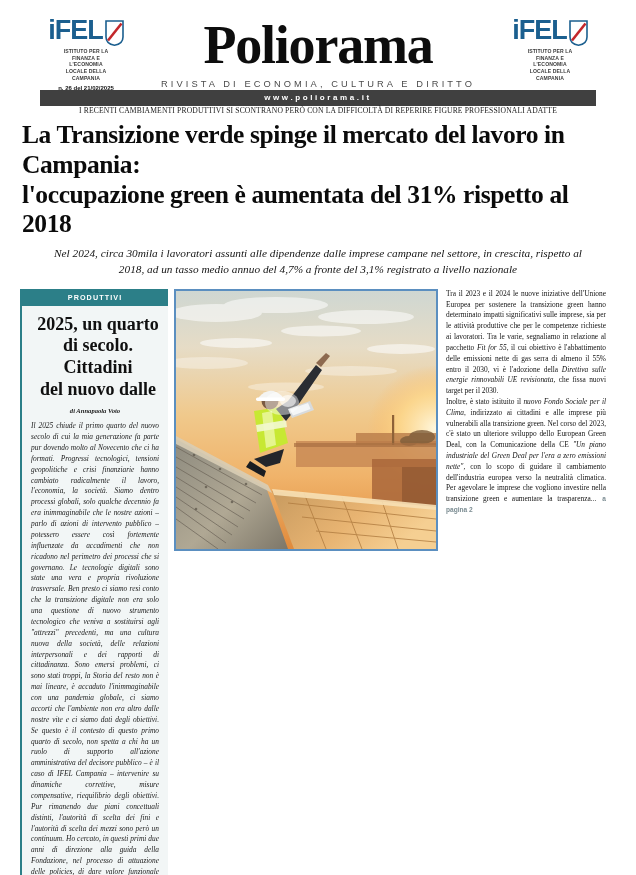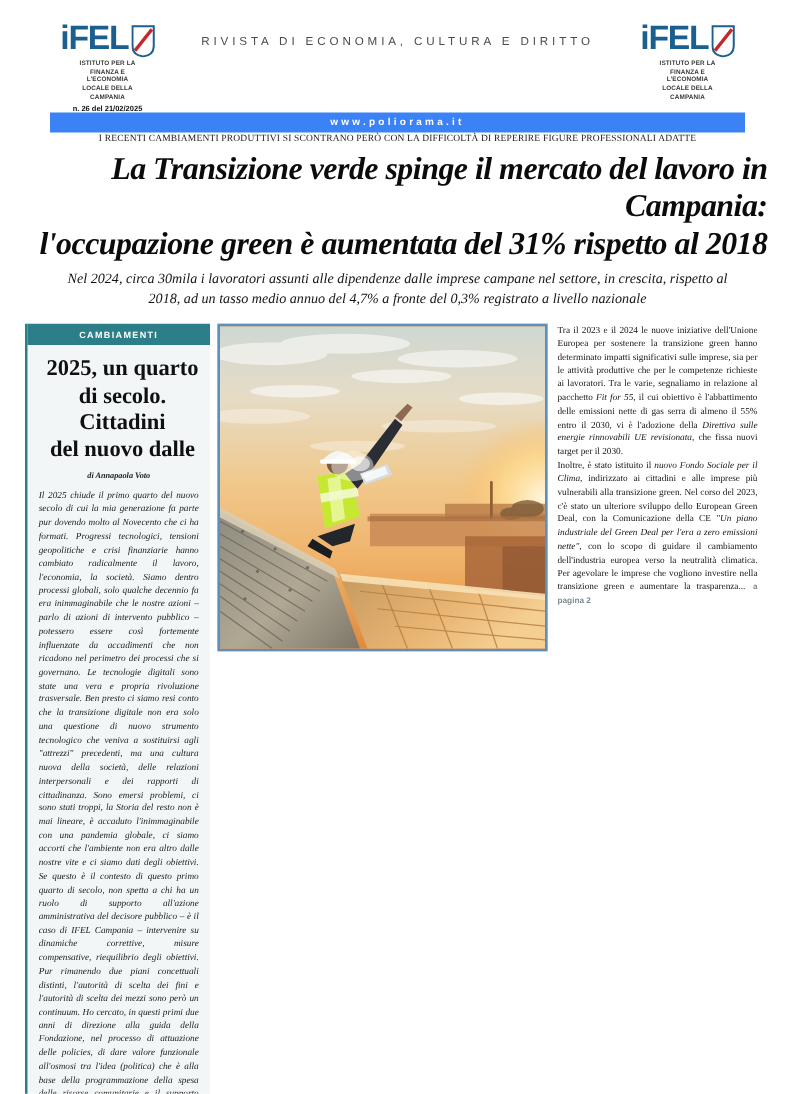--- a/index.html
+++ b/index.html
@@ -43,37 +43,37 @@
     font-family:"Liberation Serif", serif;
     font-size:54px;font-weight:bold;line-height:0.95;
     letter-spacing:-1.2px;color:#0d0d0d;
   }
   .paper-tag{
     font-family:"Liberation Sans", sans-serif;
     font-size:9.3px;letter-spacing:3.1px;color:#4b4b4b;
     margin-top:8px;
   }
   .weburl{
-    background:#3b82f6;color:#ffffff;text-align:center;
+    background:#404040;color:#ffffff;text-align:center;
     font-family:"Liberation Sans", sans-serif;
     font-size:8px;font-weight:bold;letter-spacing:2.6px;
     padding:3px 0 4px 0;margin:2px 40px 0 40px;
   }
 
   
   .kicker{
     text-align:center;font-size:7.6px;letter-spacing:0.15px;
     font-family:"Liberation Serif", serif;
     color:#1a1a1a;margin-top:0;
     font-variant:small-caps;text-transform:uppercase;
   }
   .headline{
-    text-align:right;font-size:25.5px;font-weight:bold;
+    text-align:left;font-size:25.5px;font-weight:bold;
     line-height:1.17;margin-top:5px;padding:0 22px;
-    letter-spacing:-0.4px;color:#0b0b0b;font-style:italic;
+    letter-spacing:-0.4px;color:#0b0b0b;
   }
   .subhead{
     text-align:center;font-style:italic;font-size:11.3px;
     line-height:1.35;margin-top:7px;padding:0 40px;color:#151515;
   }
 
   
   .content{
     display:flex;gap:6px;padding:12px 20px 0 20px;box-sizing:border-box;
   }
@@ -141,20 +141,21 @@
             <path d="M1,1 H18 V17 Q18,24 9.5,25.2 Q1,24 1,17 Z" fill="#ffffff" stroke="#1b5f8f" stroke-width="1.6"></path>
             <path d="M3,20.5 L16.5,3.5" stroke="#c3272b" stroke-width="2.6"></path>
           </svg>
         </span>
       </div>
       <div class="logo-sub">ISTITUTO PER LA<br>FINANZA E<br>L'ECONOMIA<br>LOCALE DELLA<br>CAMPANIA</div>
       <div class="logo-issue">n. 26 del 21/02/2025</div>
     </div>
 
     <div class="title-block">
+      <div class="paper-title">Poliorama</div>
       <div class="paper-tag">RIVISTA DI ECONOMIA, CULTURA E DIRITTO</div>
     </div>
 
     <div class="logo">
       <div class="logo-mark">
         <span class="logo-ifel">iFEL</span>
         <span class="shield">
           <svg viewBox="0 0 19 26" width="19" height="26">
             <path d="M1,1 H18 V17 Q18,24 9.5,25.2 Q1,24 1,17 Z" fill="#ffffff" stroke="#1b5f8f" stroke-width="1.6"></path>
             <path d="M3,20.5 L16.5,3.5" stroke="#c3272b" stroke-width="2.6"></path>
@@ -165,27 +166,27 @@
     </div>
   </div>
 
   <div class="weburl">www.poliorama.it</div>
 
   <div class="kicker">I RECENTI CAMBIAMENTI PRODUTTIVI SI SCONTRANO PERÒ CON LA DIFFICOLTÀ DI REPERIRE FIGURE PROFESSIONALI ADATTE</div>
   <div class="headline">
     <div>La Transizione verde spinge il mercato del lavoro in Campania:</div>
     <div>l'occupazione green è aumentata del 31% rispetto al 2018</div>
   </div>
-  <div class="subhead">Nel 2024, circa 30mila i lavoratori assunti alle dipendenze dalle imprese campane nel settore, in crescita, rispetto al 2018, ad un tasso medio annuo del 4,7% a fronte del 0,3% registrato a livello nazionale</div>
+  <div class="subhead">Nel 2024, circa 30mila i lavoratori assunti alle dipendenze dalle imprese campane nel settore, in crescita, rispetto al 2018, ad un tasso medio annuo del 4,7% a fronte del 3,1% registrato a livello nazionale</div>
 
   <div class="content">
 
     <div class="col-left">
       <div class="editorial-box">
-        <div class="editoriale-bar">CAMBIAMENTI</div>
+        <div class="editoriale-bar">PRODUTTIVI</div>
         <div class="ed-title">
           <div>2025, un quarto di secolo.</div>
           <div>Cittadini</div>
           <div>del nuovo dalle</div>
         </div>
         <div class="ed-author">di Annapaola Voto</div>
         <div class="ed-body">Il 2025 chiude il primo quarto del nuovo secolo di cui la mia generazione fa parte pur dovendo molto al Novecento che ci ha formati. Progressi tecnologici, tensioni geopolitiche e crisi finanziarie hanno cambiato radicalmente il lavoro, l'economia, la società. Siamo dentro processi globali, solo qualche decennio fa era inimmaginabile che le nostre azioni – parlo di azioni di intervento pubblico – potessero essere così fortemente influenzate da accadimenti che non ricadono nel perimetro dei processi che si governano. Le tecnologie digitali sono state una vera e propria rivoluzione trasversale. Ben presto ci siamo resi conto che la transizione digitale non era solo una questione di nuovo strumento tecnologico che veniva a sostituirsi agli "attrezzi" precedenti, ma una cultura nuova della società, delle relazioni interpersonali e dei rapporti di cittadinanza. Sono emersi problemi, ci sono stati troppi, la Storia del resto non è mai lineare, è accaduto l'inimmaginabile con una pandemia globale, ci siamo accorti che l'ambiente non era altro dalle nostre vite e ci siamo dati degli obiettivi. Se questo è il contesto di questo primo quarto di secolo, non spetta a chi ha un ruolo di supporto all'azione amministrativa del decisore pubblico – è il caso di IFEL Campania – intervenire su dinamiche correttive, misure compensative, riequilibrio degli obiettivi. Pur rimanendo due piani concettuali distinti, l'autorità di scelta dei fini e l'autorità di scelta dei mezzi sono però un continuum. Ho cercato, in questi primi due anni di direzione alla guida della Fondazione, nel processo di attuazione delle policies, di dare valore funzionale all'osmosi tra l'idea (politica) che è alla base della programmazione della spesa delle risorse comunitarie e il supporto (amministrativo) per l'attuazione di quell'idea. L'autonomia e la professionalità garantite dalla Fondazione non sono mai state sprovviste della consapevolezza di una responsabilità sociale che, sotto il mio mandato, si è concretata anche con nuove forme di assistenza tecnica a supporto degli enti che a noi si affidano...</div>
 
       </div>
     </div>

